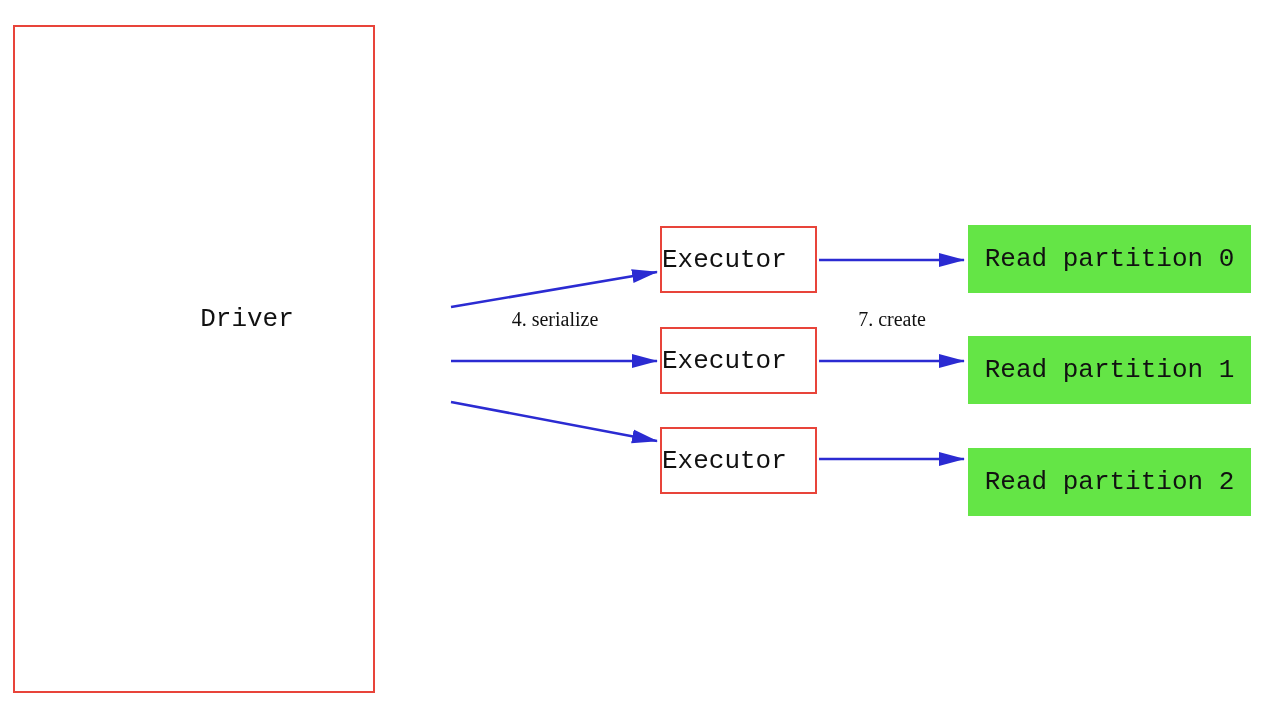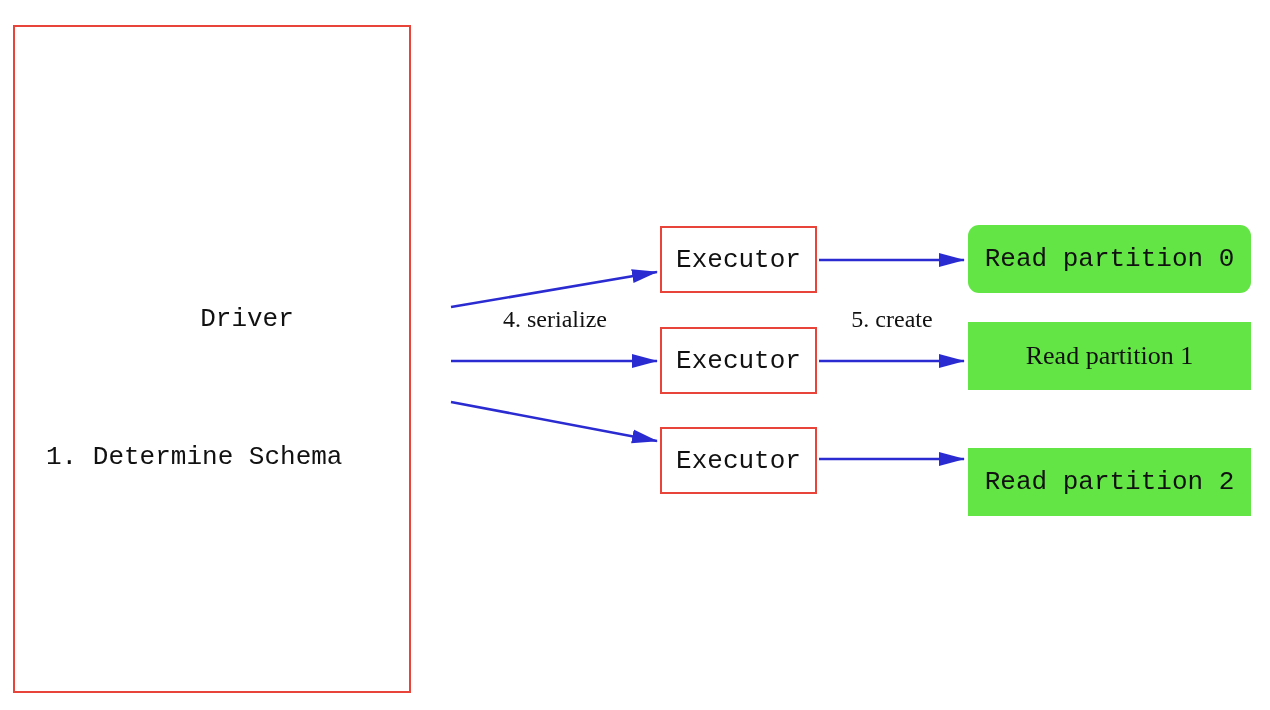--- a/index.html
+++ b/index.html
@@ -14,52 +14,52 @@
     width:1270px;height:710px;
     background:#ffffff;
     overflow:hidden;
     font-family:"Liberation Mono","DejaVu Sans Mono",monospace;
     color:var(--text);
   }
   #arrow-layer{position:absolute;left:0;top:0;width:1270px;height:710px;}
   .edge{stroke:var(--arrow-blue);stroke-width:2.6;fill:none;}
 
   .driver-box{
-    position:absolute;left:13px;top:25px;width:398px;height:668px;
+    position:absolute;left:13px;top:25px;width:362px;height:668px;
     border:2px solid var(--box-border-red);
     box-sizing:border-box;background:#ffffff;
   }
   .driver-title{
     position:absolute;left:13px;top:279px;width:438px;
     text-align:center;font-size:26px;line-height:26px;
   }
   .driver-steps{
     position:absolute;left:31px;top:365px;
     font-size:26px;line-height:26px;white-space:pre;
   }
   .exec-box{
     position:absolute;left:660px;width:157px;height:67px;
     border:2px solid var(--box-border-red);
     box-sizing:border-box;background:#ffffff;
-    display:flex;align-items:center;justify-content:center;
+    display:flex;align-items:center;
     font-size:26px;
   }
   .part-box{
     position:absolute;left:968px;width:283px;height:68px;
     background:var(--partition-green);
     display:flex;align-items:center;justify-content:center;
     font-size:26px;
   }
   .row0{top:226px;} .row1{top:327px;} .row2{top:427px;}
-  .prow0{top:225px;border-radius:11px;} .prow1{top:322px;font-family:Liberation Serif, serif;} .prow2{top:448px;}
+  .prow0{top:225px;} .prow1{top:336px;} .prow2{top:448px;}
 
   .edge-label{
     position:absolute;width:220px;text-align:center;
     font-family:"Liberation Serif","DejaVu Serif",serif;
-    font-size:24px;line-height:25px;color:var(--text);
+    font-size:20px;line-height:25px;color:var(--text);
   }
   #label-serialize{left:445px;top:307px;}
   #label-create-reader{left:782px;top:307px;}
 </style>
 </head>
 <body>
 
 <div id="stage">
 
   <svg id="arrow-layer" viewBox="0 0 1270 710" xmlns="http://www.w3.org/2000/svg">
@@ -72,21 +72,20 @@
     <line class="edge" x1="451" y1="361" x2="657" y2="361" marker-end="url(#ah)"></line>
     <line class="edge" x1="451" y1="402" x2="657" y2="441" marker-end="url(#ah)"></line>
     <line class="edge" x1="819" y1="260" x2="964" y2="260" marker-end="url(#ah)"></line>
     <line class="edge" x1="819" y1="361" x2="964" y2="361" marker-end="url(#ah)"></line>
     <line class="edge" x1="819" y1="459" x2="964" y2="459" marker-end="url(#ah)"></line>
   </svg>
 
   <div class="driver-box">
     <div class="driver-title">Driver</div>
     <div class="driver-steps">
-      <div>1. Determine Schema</div>
     </div>
   </div>
 
   <div class="exec-box row0">
     <span>Executor</span>
   </div>
   <div class="exec-box row1">
     <span>Executor</span>
   </div>
   <div class="exec-box row2">
@@ -100,16 +99,16 @@
     <span>Read partition 1</span>
   </div>
   <div class="part-box prow2">
     <span>Read partition 2</span>
   </div>
 
   <div class="edge-label" id="label-serialize">
     <div>4. serialize</div>
   </div>
   <div class="edge-label" id="label-create-reader">
-    <div>5. create</div>
+    <div>7. create</div>
   </div>
 
 </div>
 
 </body></html>

